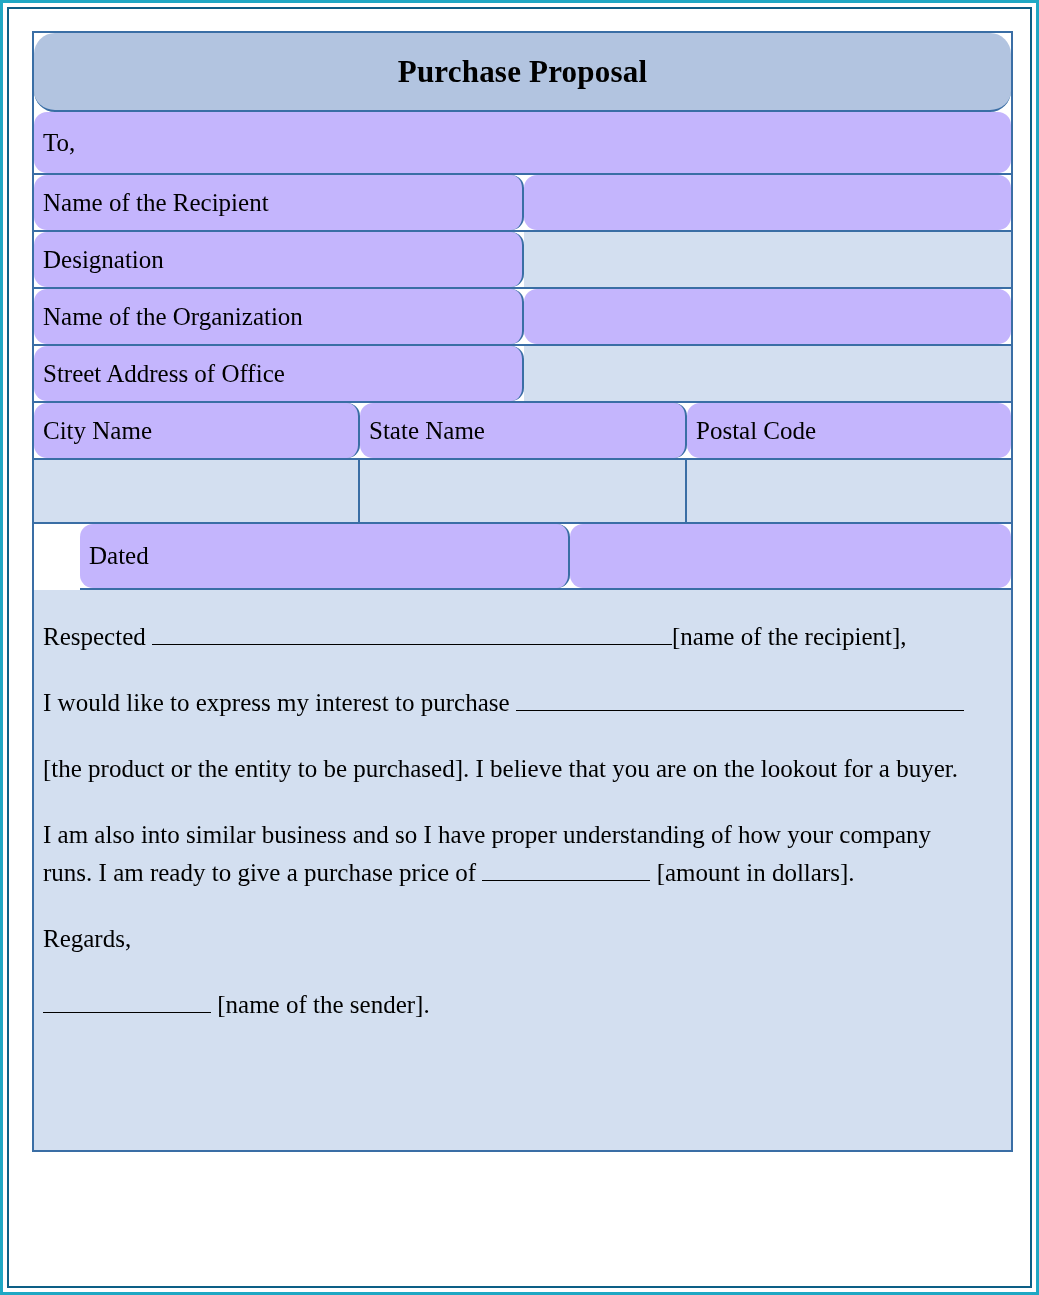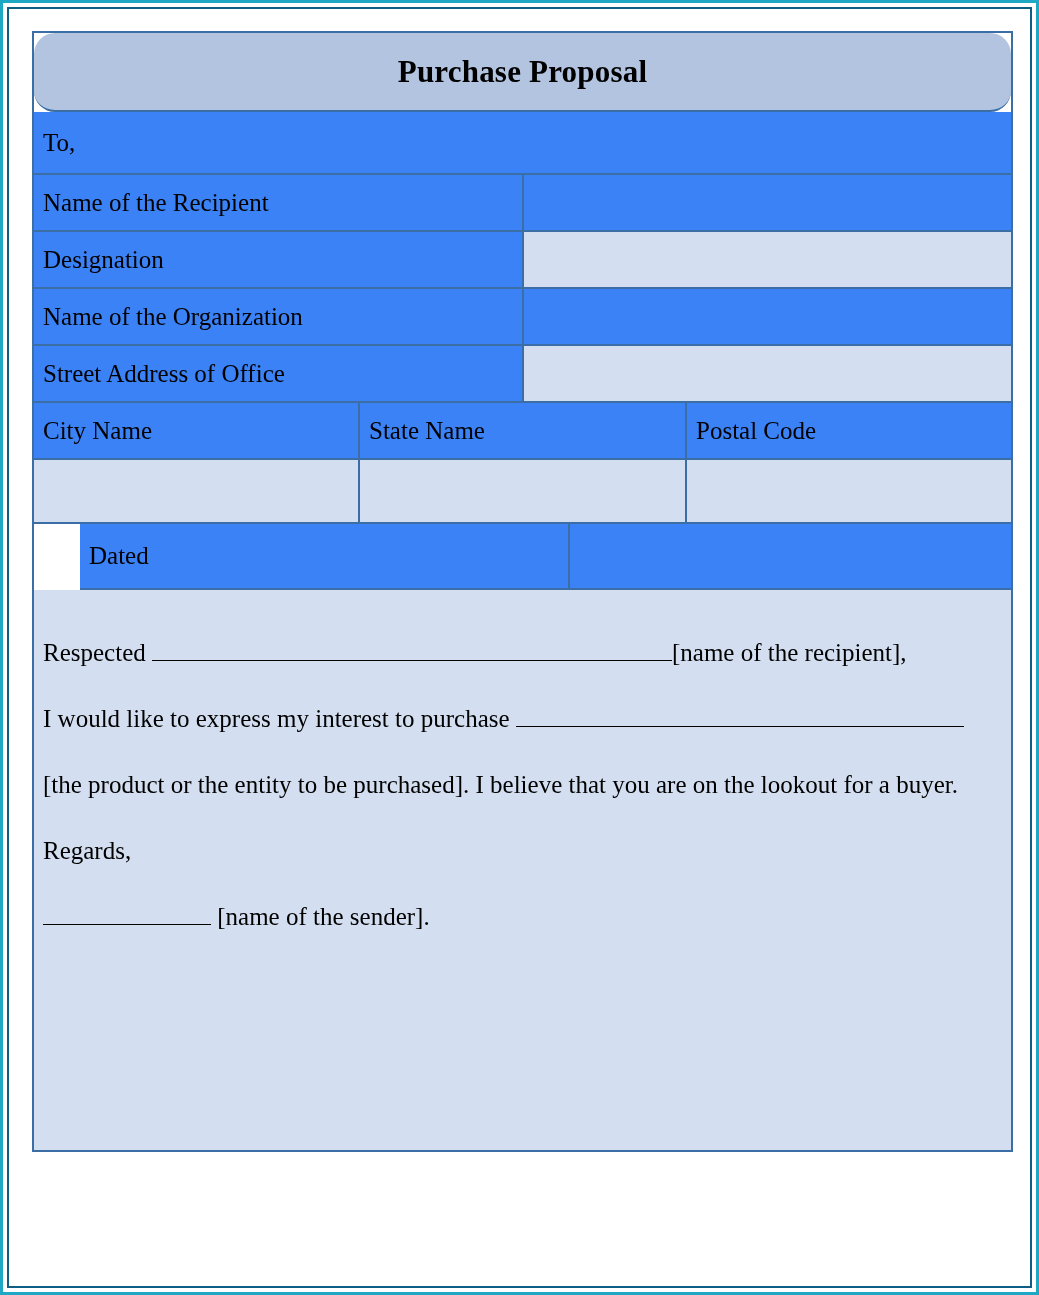--- a/index.html
+++ b/index.html
@@ -69,37 +69,37 @@
     padding: 14px 0 14px 9px;
     font-size: 25px;
     color: #000000;
     line-height: 1.2;
     display: flex;
     align-items: center;
   }
   .cell.bordered-right {
     border-right: 2px solid #3a6ea5;
   }
-  .fill-white { background: #3b82f6; }
+  .fill-white { background: #c4b5fd; border-radius: 13px; }
   .fill-blue  { background: #d3dff0; }
 
   .r-to { height: 63px; }
   .r-std { height: 57px; }
   .r-blank { height: 64px; }
   .r-dated { height: 66px; margin-left: 46px; }
 
   .w-left { width: 490px; }
   .w-right { flex: 1; }
   .w-third1 { width: 326px; }
   .w-third2 { width: 327px; }
   .w-third3 { flex: 1; }
 
   .body-block {
     background: #d3dff0;
-    padding: 44px 0 58px 0;
+    padding: 28px 0 58px 0;
     min-height: 560px;
     box-sizing: border-box;
   }
   .para {
     font-size: 25px;
     color: #000000;
     line-height: 1.52;
     padding: 0 28px 0 9px;
     margin: 0 0 28px 0;
   }
@@ -177,20 +177,25 @@
 
       <p class="para">
         <span>I would like to express my interest to purchase</span>
         <span class="blank-line bl-med"></span>
       </p>
 
       <p class="para">
         <span>[the product or the entity to be purchased]. I believe that you are on the lookout for a buyer.</span>
       </p>
 
+      <p class="para">
+        <span>I am also into similar business and so I have proper understanding of how your company runs. I am ready to give a purchase price of</span>
+        <span class="blank-line bl-short"></span>
+        <span>[amount in dollars].</span>
+      </p>
 
       <p class="para">Regards,</p>
 
       <p class="para">
         <span class="blank-line bl-sender"></span>
         <span>[name of the sender].</span>
       </p>
 
     </div>
   </div>

